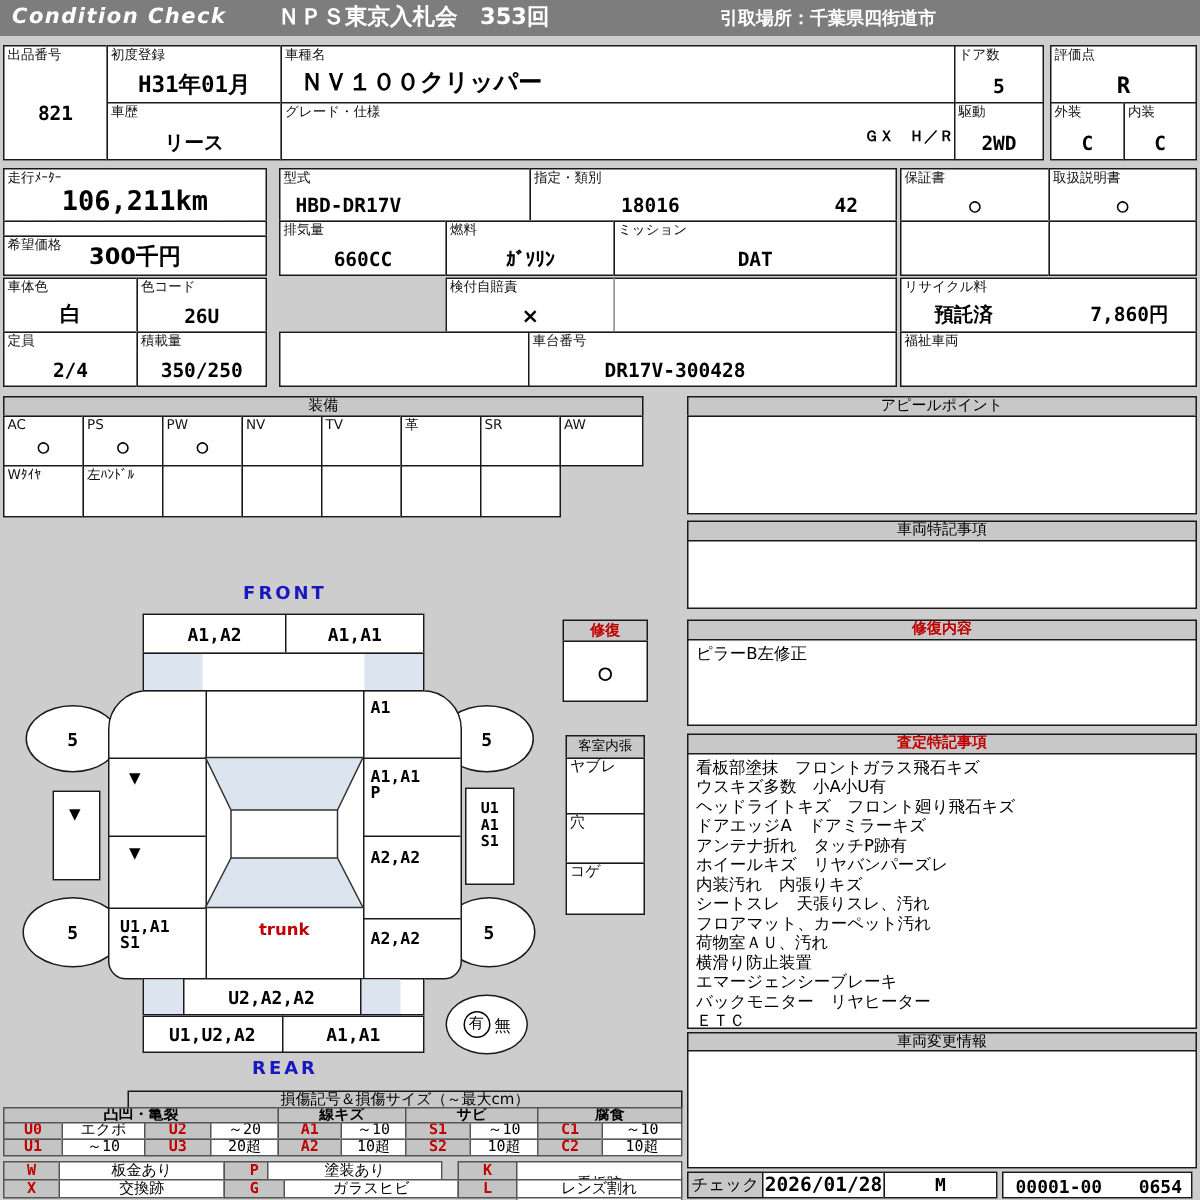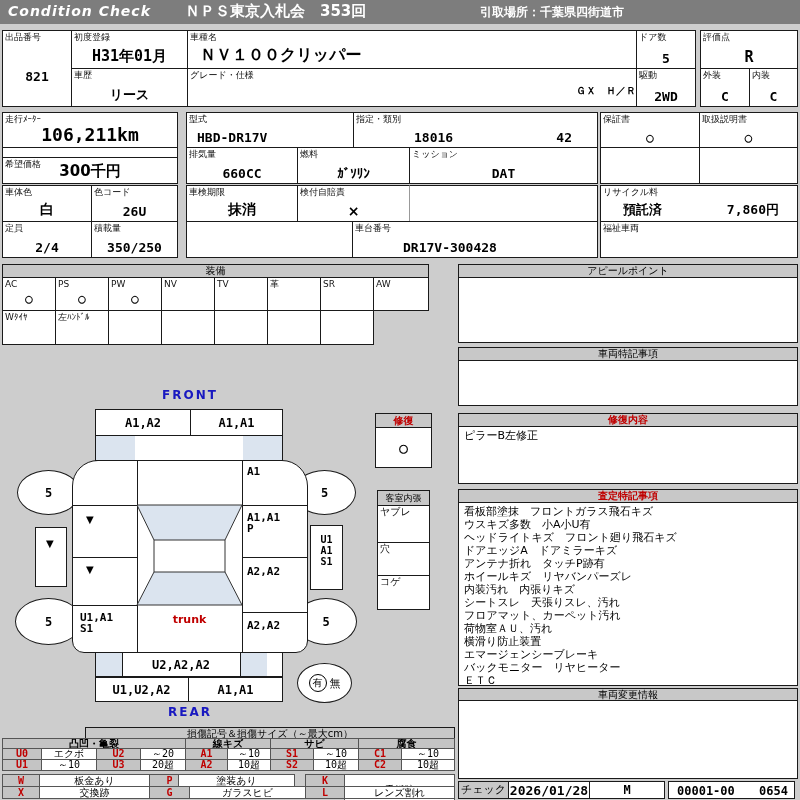--- a/index.html
+++ b/index.html
@@ -140,24 +140,20 @@
     <span class="val">26U</span>
   </div>
   <div class="cell" style="left:2px;top:221px;width:90px;height:37px">
     <span class="lbl">定員</span>
     <span class="val">2/4</span>
   </div>
   <div class="cell" style="left:91px;top:221px;width:87px;height:37px">
     <span class="lbl">積載量</span>
     <span class="val">350/250</span>
   </div>
-  <div class="cell" style="left:186px;top:185px;width:112px;height:37px">
-    <span class="lbl">車検期限</span>
-    <span class="val" style="font-family:'DejaVu Sans',sans-serif;font-size:14px">抹消</span>
-  </div>
   <div class="cell" style="left:297px;top:185px;width:113px;height:37px">
     <span class="lbl">検付自賠責</span>
     <span class="val" style="font-family:'DejaVu Sans',sans-serif;font-size:14px">×</span>
   </div>
   <div class="cell" style="left:409px;top:185px;width:189px;height:37px;border-left:1px solid #999"></div>
   <div class="cell" style="left:186px;top:221px;width:167px;height:37px"></div>
   <div class="cell" style="left:352px;top:221px;width:246px;height:37px">
     <span class="lbl">車台番号</span>
     <span class="val" style="text-align:left;left:50px">DR17V-300428</span>
   </div>

